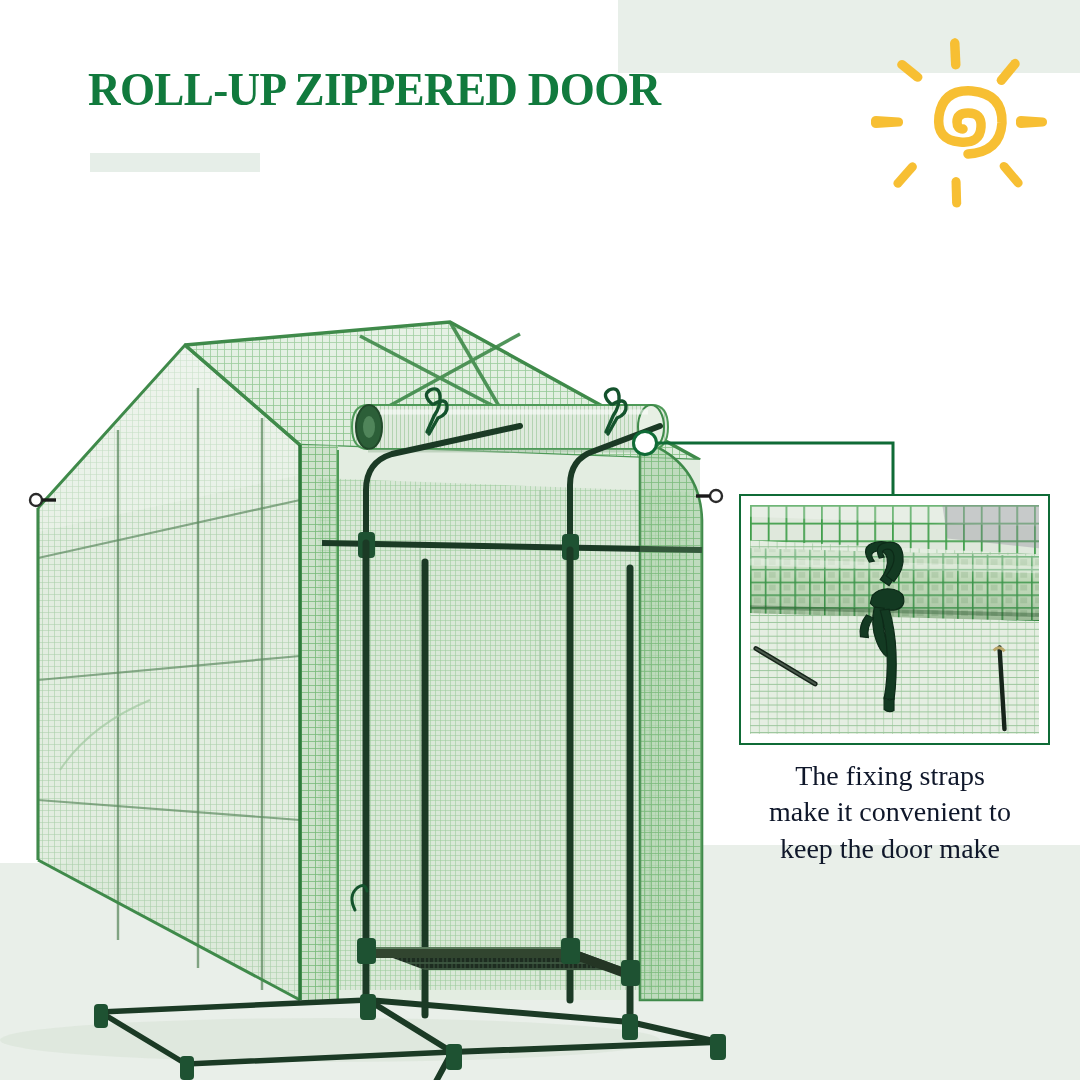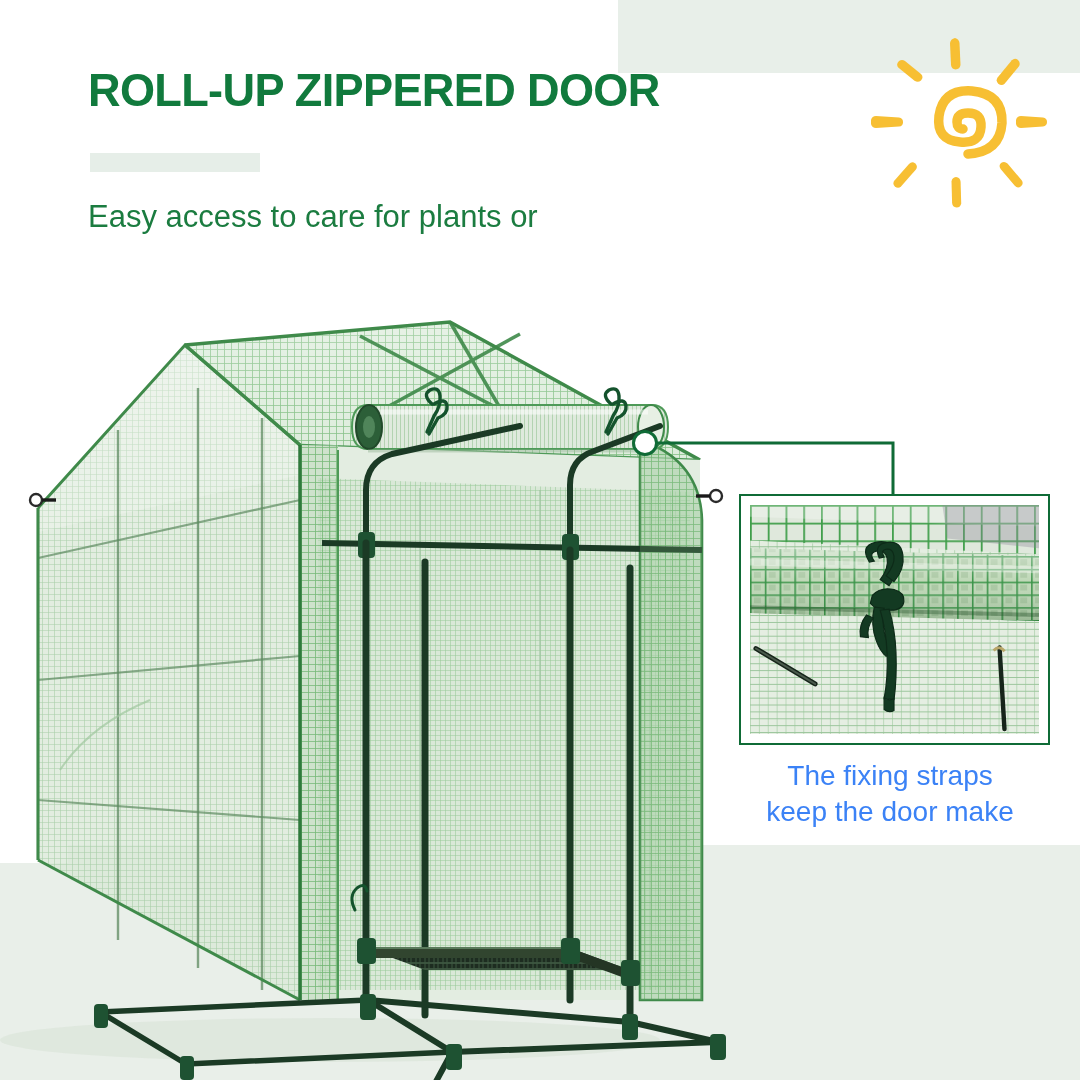--- a/index.html
+++ b/index.html
@@ -3,21 +3,21 @@
 <meta charset="utf-8">
 <style>
   * { margin:0; padding:0; box-sizing:border-box; }
   html,body { width:1080px; height:1080px; }
   body {
     font-family:"Liberation Sans", sans-serif;
     background:#ffffff;
     position:relative;
     overflow:hidden;
   }
-  .stage { position:absolute; inset:0; width:988px; height:1080px; }
+  .stage { position:absolute; inset:0; width:988px; height:1080px;font-family:Liberation Serif, serif; }
 
   
   .bg-topright {
     position:absolute; left:618px; top:0; width:462px; height:73px;
     background:#e8efe9;
   }
   .bg-ground {
     position:absolute; left:0; top:845px; width:1080px; height:235px;
     background:#e9efe9;
   }
@@ -65,37 +65,36 @@
     position:absolute; left:739px; top:494px; width:311px; height:251px;
     border:2.5px solid #0f6b36; background:#ffffff; padding:9px;
   }
   .inset-photo {
     width:100%; height:100%; overflow:hidden; position:relative;
     background:#cfe0cf;
   }
   .caption {
     position:absolute; left:715px; top:758px; width:350px;
     text-align:center; font-size:28px; line-height:1.30;
-    color:#3b82f6; font-weight:300;
+    color:#0f172a; font-weight:300;
   }
   .caption div { white-space:nowrap; }
 </style>
 </head>
 <body>
 
 <div class="stage">
 
   <div class="bg-topright"></div>
   <div class="bg-ground"></div>
   <div class="bg-ground-white"></div>
 
   <div class="headline">ROLL-UP ZIPPERED DOOR</div>
   <div class="rule"></div>
   <div class="subtitle">
-    <div>Easy access to care for plants or</div>
   </div>
 
   <svg class="sun" viewBox="0 0 180 175">
     <g fill="#f7bf33">
 
       <path d="M87 2 q4 1 4.5 5 l1 22 q-.5 4 -5 4.5 q-4 -.5 -4.5 -4.5 l-1 -22 q.5 -4 5 -5 z"></path>
       <path d="M31 25 q3 -2 6 0 l16 13 q3 3 0 6.5 q-3 2.5 -6.5 .3 l-16 -13 q-3 -3 .5 -6.8 z"></path>
       <path d="M150 24 q3 3 .8 6.5 l-14 17 q-3 3 -6.5 .2 q-3 -3 -.5 -6.4 l14 -17 q3 -3 6.2 -.3 z"></path>
       <path d="M3 84 q1 -4 5 -4 l23 1.5 q4 .5 4 4.7 q0 4 -4 4.3 l-23 1.5 q-4 0 -5 -4 z"></path>
       <path d="M148 84 q1 -4 5 -4 l22 1.5 q4 .5 4 4.6 q0 4 -4 4.3 l-22 1.5 q-4 0 -5 -4 z"></path>
@@ -372,16 +371,17 @@
           <path d="M136 196 q5 4 10 1 l0 12 q-5 3 -10 -1 Z"></path>
 
           <path d="M118 112 q-8 10 -6 22 l8 1 q-2 -11 5 -20 Z"></path>
         </g>
       </svg>
     </div>
   </div>
 
   <div class="caption">
     <div>The fixing straps</div>
+    <div>make it convenient to</div>
     <div>keep the door make</div>
   </div>
 
 </div>
 
 </body></html>

